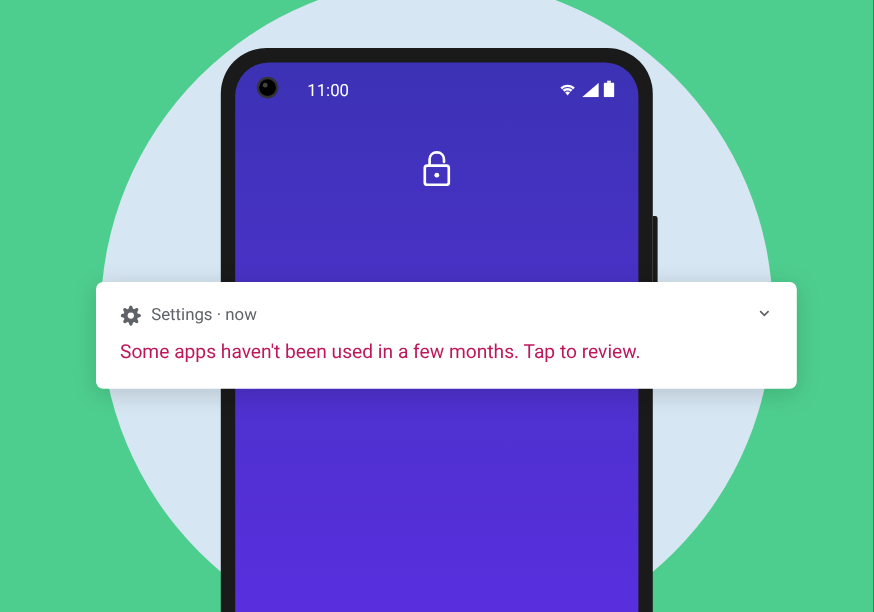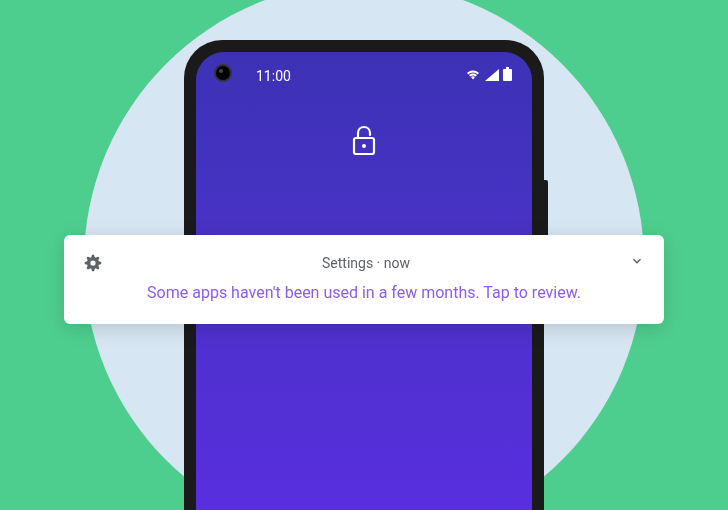--- a/index.html
+++ b/index.html
@@ -94,28 +94,27 @@
       gap: 4px;
       align-items: center;
     }
     .lock-icon {
       display: flex;
       justify-content: center;
       margin-top: 40px;
     }
     .notification-card {
       position: absolute;
-      left: 64px;
+      left: 80px;
       right: 64px;
       top: 235px;
       background: #fff;
       border-radius: 6px;
       padding: 18px 20px 20px 20px;
       box-shadow: 0 4px 20px rgba(0,0,0,0.15);
-      text-align: center;
     }
     .notif-header {
       display: flex;
       align-items: center;
       gap: 8px;
       margin-bottom: 10px;
     }
     .notif-app-icon {
       width: 18px;
       height: 18px;
@@ -132,21 +131,21 @@
       color: #5f6368;
     }
     .notif-title {
       font-size: 17px;
       font-weight: 600;
       color: #202124;
       margin-bottom: 4px;
     }
     .notif-body {
       font-size: 16px;
-      color: #8b5cf6;
+      color: #be185d;
       line-height: 1.4;
     }
   </style>
 </head>
 <body>
 
 <div class="circle-bg"></div>
 
 <div class="phone">
   <div class="phone-button"></div>

